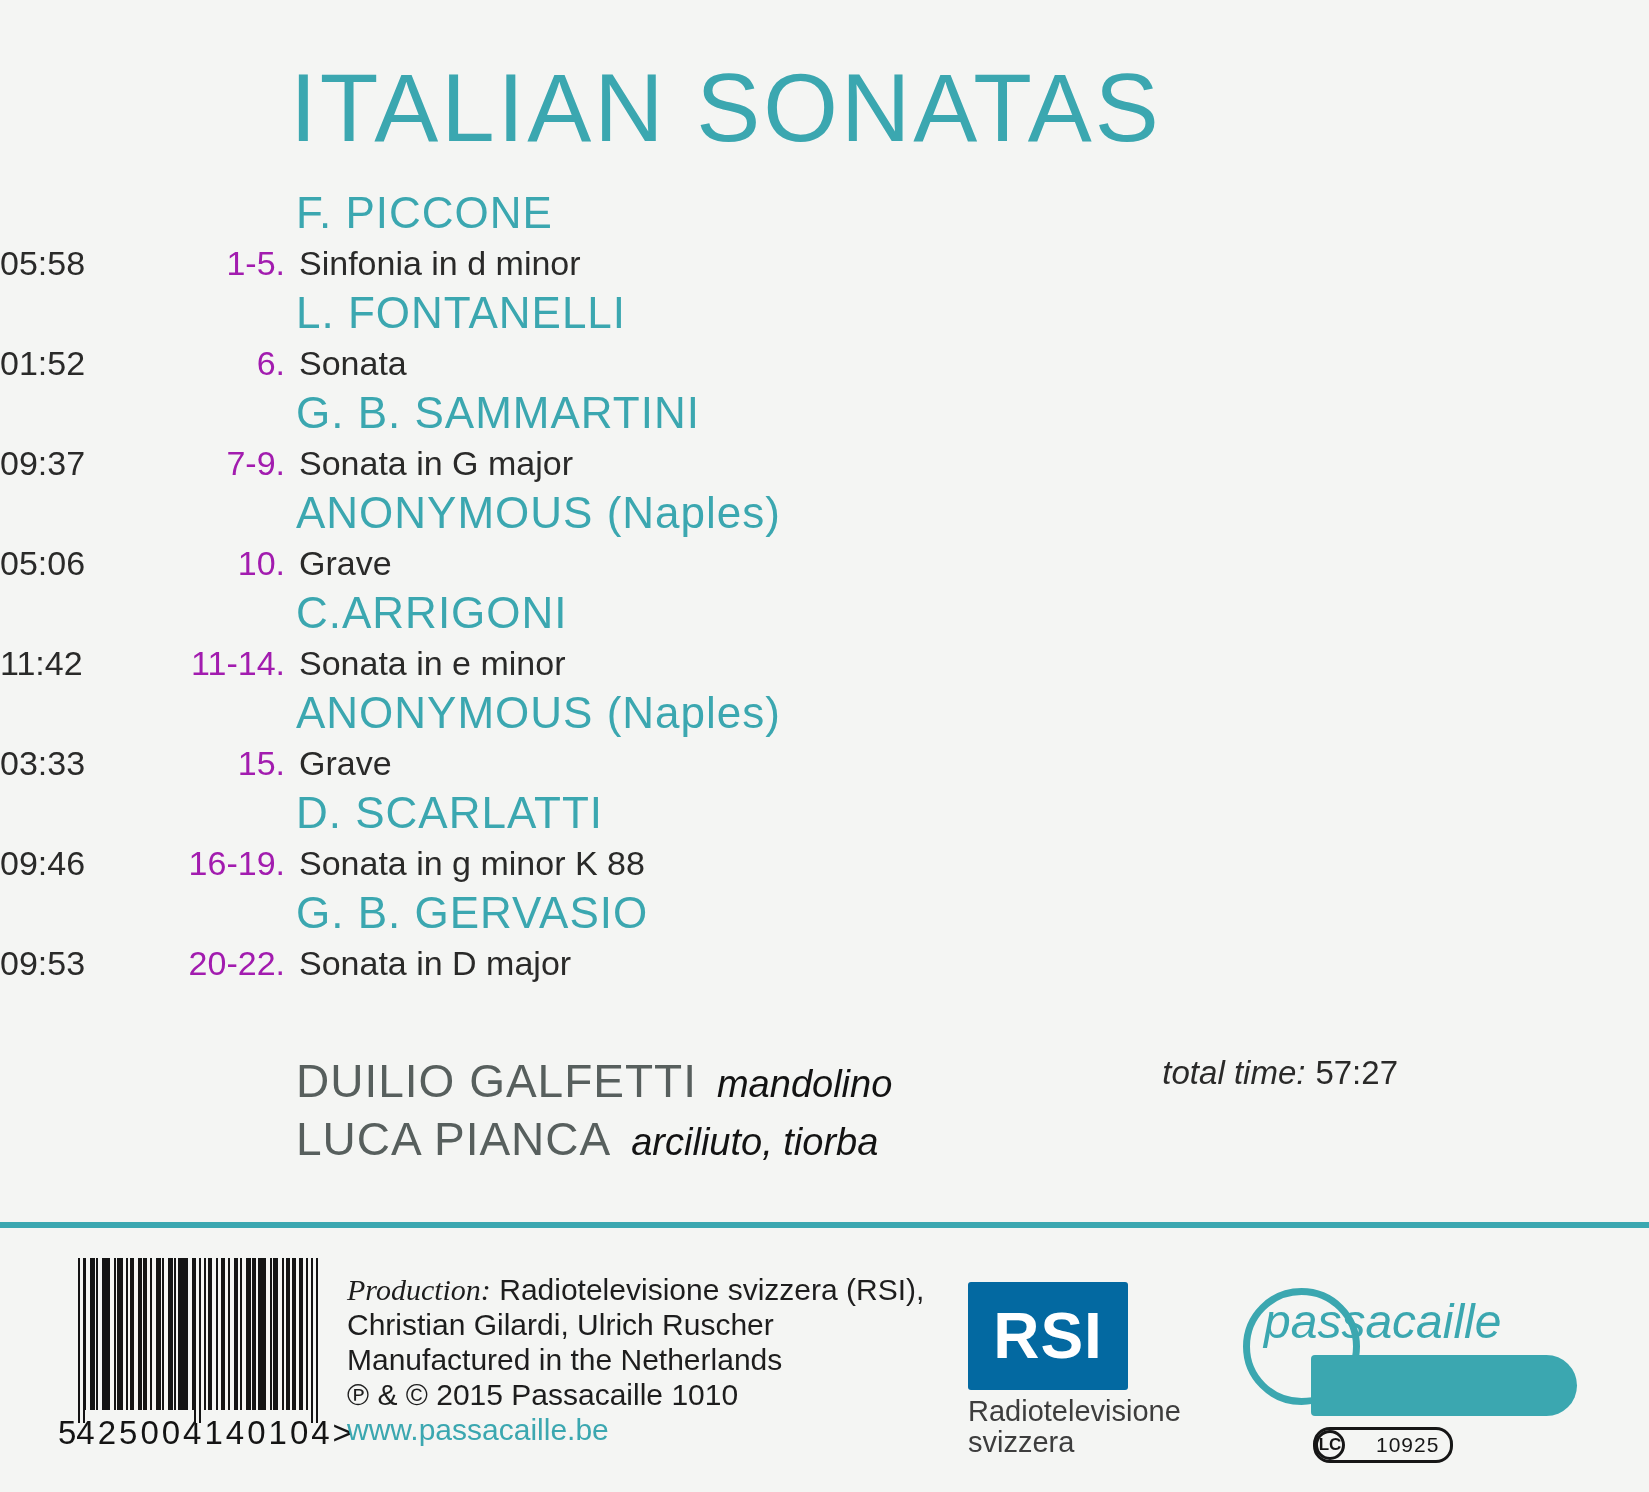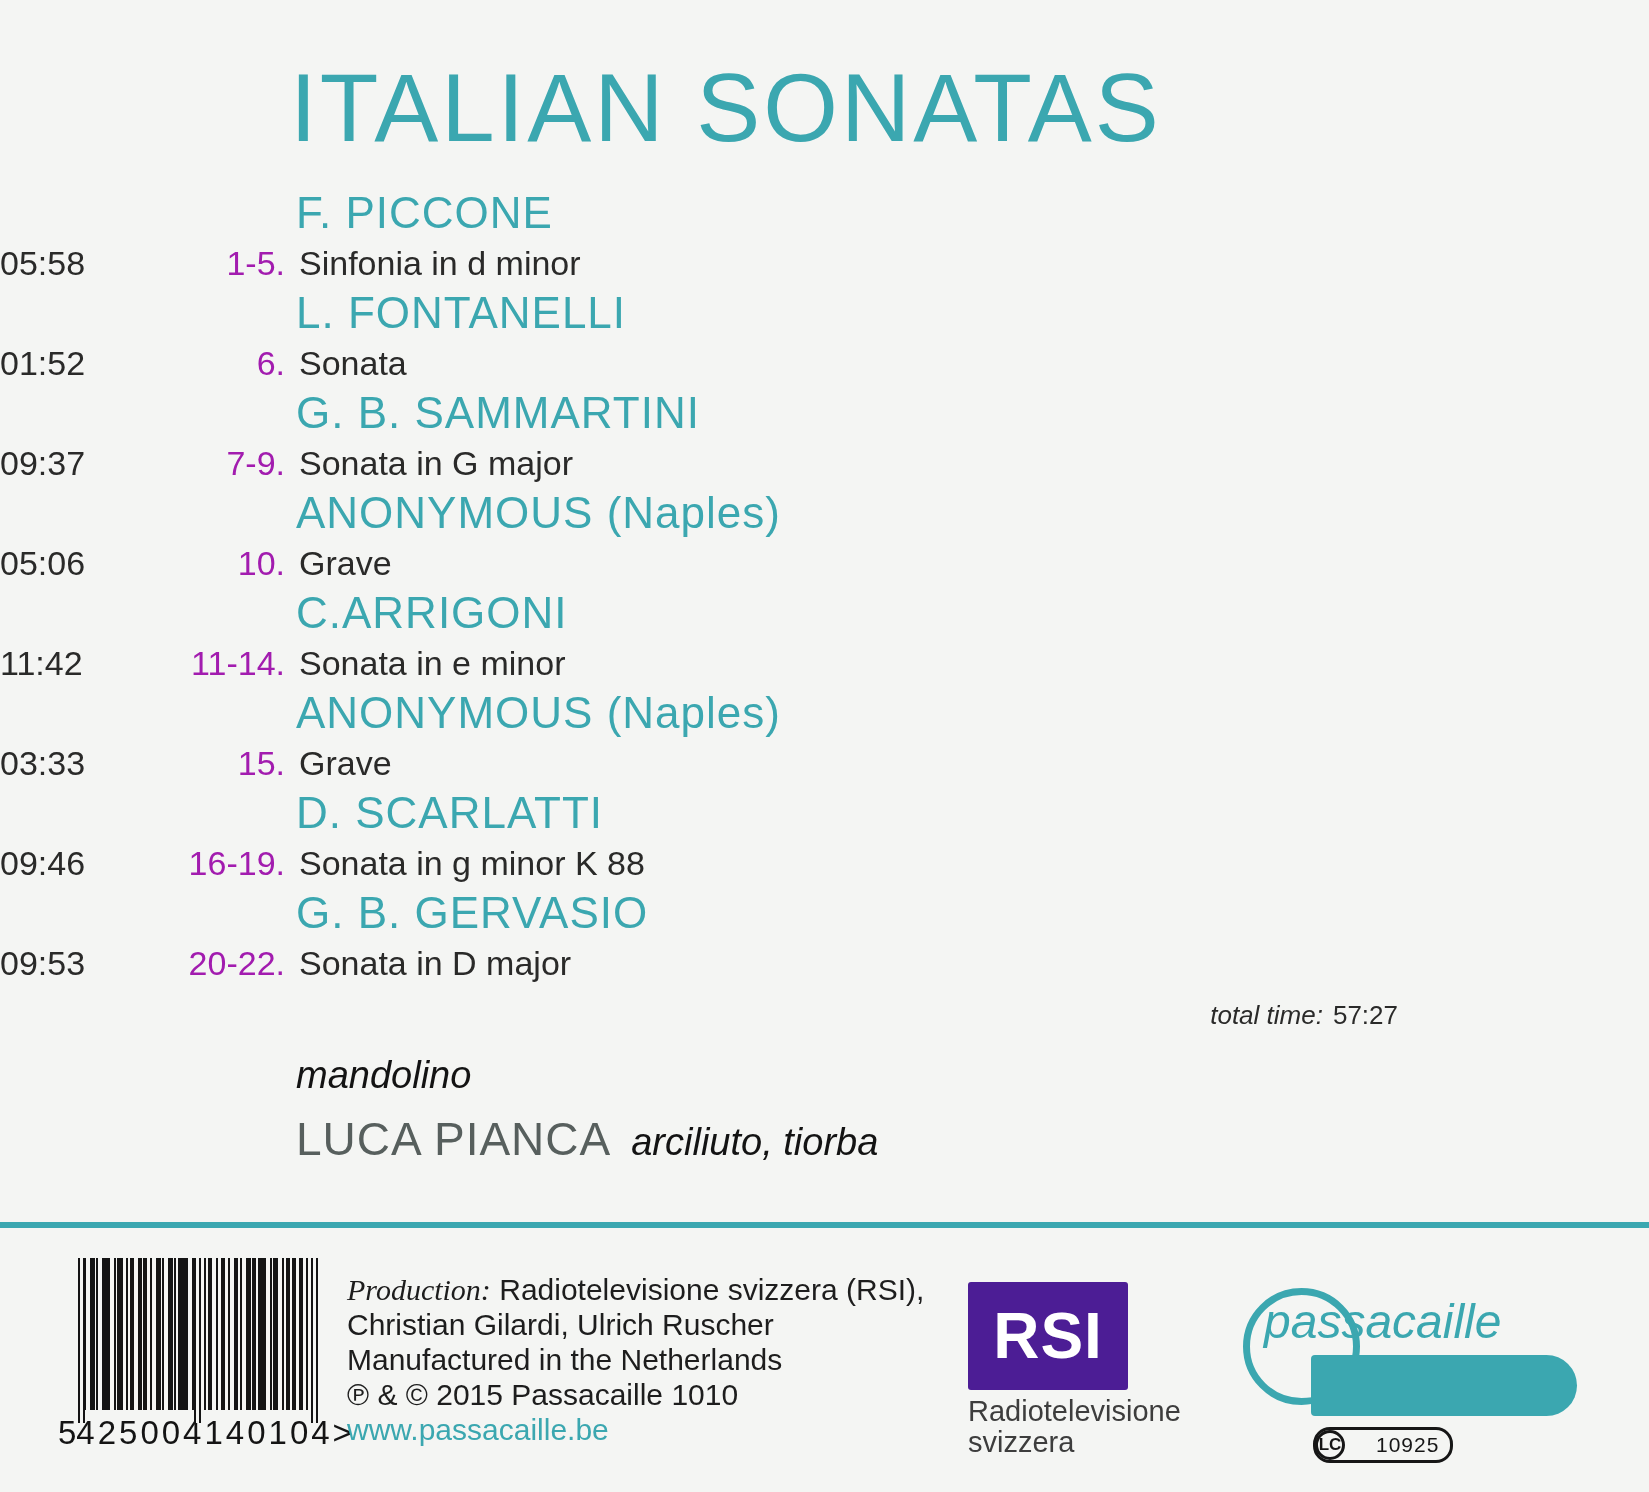--- a/index.html
+++ b/index.html
@@ -25,22 +25,22 @@
   
   .track-row{position:absolute;left:0;width:100%;height:44px;font-size:34px;line-height:1.1;}
   .track-row .num{
     position:absolute;left:0;width:285px;text-align:right;
     color:#a21caf;white-space:nowrap;
   }
   .track-row .work{position:absolute;left:299px;color:#2a2a29;white-space:nowrap;}
   .track-row .dur{position:absolute;left:0;width:1398px;color:#2a2a29;white-space:nowrap;}
   
   .total-time{
-    position:absolute;top:1000px;left:0;width:1398px;text-align:right;
-    font-size:26px;color:#2a2a29;white-space:nowrap;
+    position:absolute;top:1054px;left:0;width:1398px;text-align:right;
+    font-size:33px;color:#2a2a29;white-space:nowrap;
   }
   .total-time .lbl{font-style:italic;margin-right:10px;}
   
   .performer{position:absolute;left:296px;display:flex;align-items:baseline;gap:20px;white-space:nowrap;}
   .performer .p-name{font-size:46px;letter-spacing:1px;color:#575f5d;}
   .performer .p-inst{font-size:38px;font-style:italic;color:#131313;}
   
   .divider{position:absolute;top:1222px;left:0;width:100%;height:6px;background:#3ba7b0;}
   
   .barcode{position:absolute;left:58px;top:1258px;width:268px;}
@@ -54,21 +54,21 @@
     background:linear-gradient(90deg,#141414 0 2px,#f4f5f3 2px 5px,#141414 5px 7px,transparent 7px);}
   .guard.g1{left:0;} .guard.g2{left:116px;} .guard.g3{right:0;}
   .digits{display:flex;justify-content:space-between;align-items:flex-end;
     width:268px;margin-top:4px;font-size:33px;color:#141414;}
   .digits .grp{letter-spacing:3px;}
   
   .production{position:absolute;left:347px;top:1272px;font-size:30px;line-height:35px;color:#1d1d1d;}
   .production .p-label{font-style:italic;font-family:Liberation Serif, serif;}
   .production .url{color:#3ba7b0;text-decoration:none;}
   
-  .rsi-box{position:absolute;left:968px;top:1282px;width:160px;height:108px;background:#4c1d95;border-radius:3px;
+  .rsi-box{position:absolute;left:968px;top:1282px;width:160px;height:108px;background:#0369a1;border-radius:3px;
     display:flex;align-items:center;justify-content:center;}
   .rsi-text{color:#ffffff;font-size:64px;font-weight:bold;letter-spacing:1px;}
   .rsi-sub{position:absolute;left:968px;top:1396px;font-size:29px;line-height:31px;color:#3d3d3d;}
   
   .pc-circle{position:absolute;left:1243px;top:1288px;width:103px;height:103px;
     border:7px solid #3ba7b0;border-radius:50%;background:transparent;}
   .pc-bar{position:absolute;left:1311px;top:1355px;width:266px;height:61px;background:#3ba7b0;
     border-radius:4px 31px 31px 4px;}
   .pc-word{position:absolute;left:1264px;top:1294px;font-size:48px;font-style:italic;
     color:#3ba7b0;letter-spacing:0px;white-space:nowrap;}
@@ -139,20 +139,21 @@
   <span class="num">20-22.</span>
   <span class="work">Sonata in D major</span>
   <span class="dur">09:53</span>
 </div>
 
 <div class="total-time">
   <span class="lbl">total time:</span><span>57:27</span>
 </div>
 
 <div class="performer" style="top:1054px">
+  <span class="p-name">DUILIO GALFETTI</span>
   <span class="p-inst">mandolino</span>
 </div>
 <div class="performer" style="top:1112px">
   <span class="p-name">LUCA PIANCA</span>
   <span class="p-inst">arciliuto, tiorba</span>
 </div>
 
 <div class="divider"></div>
 
 <div class="barcode">

